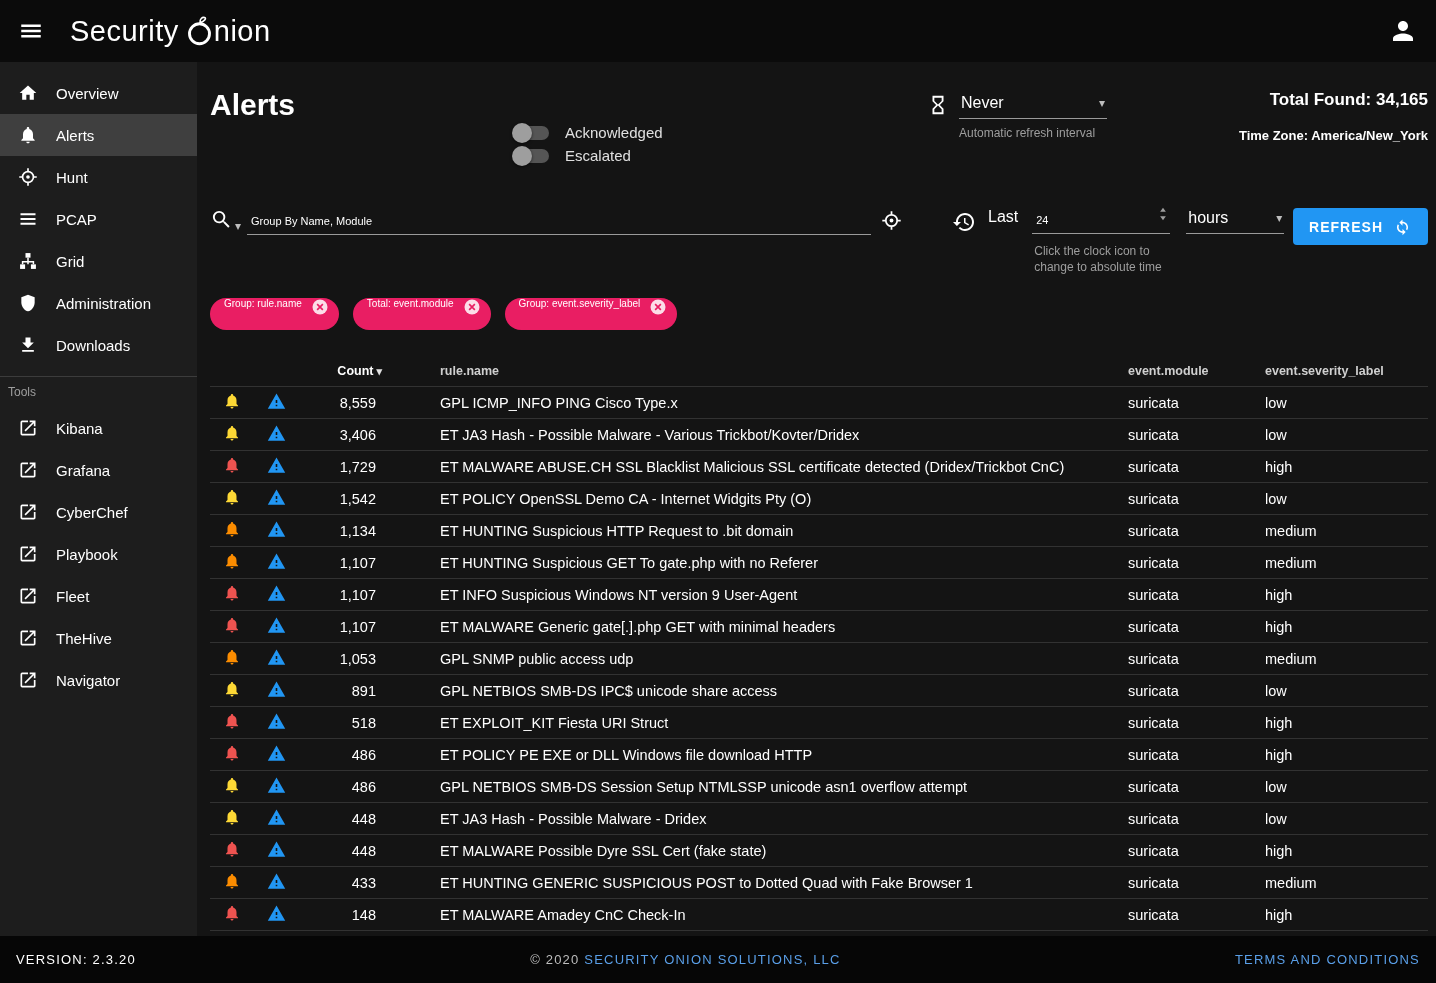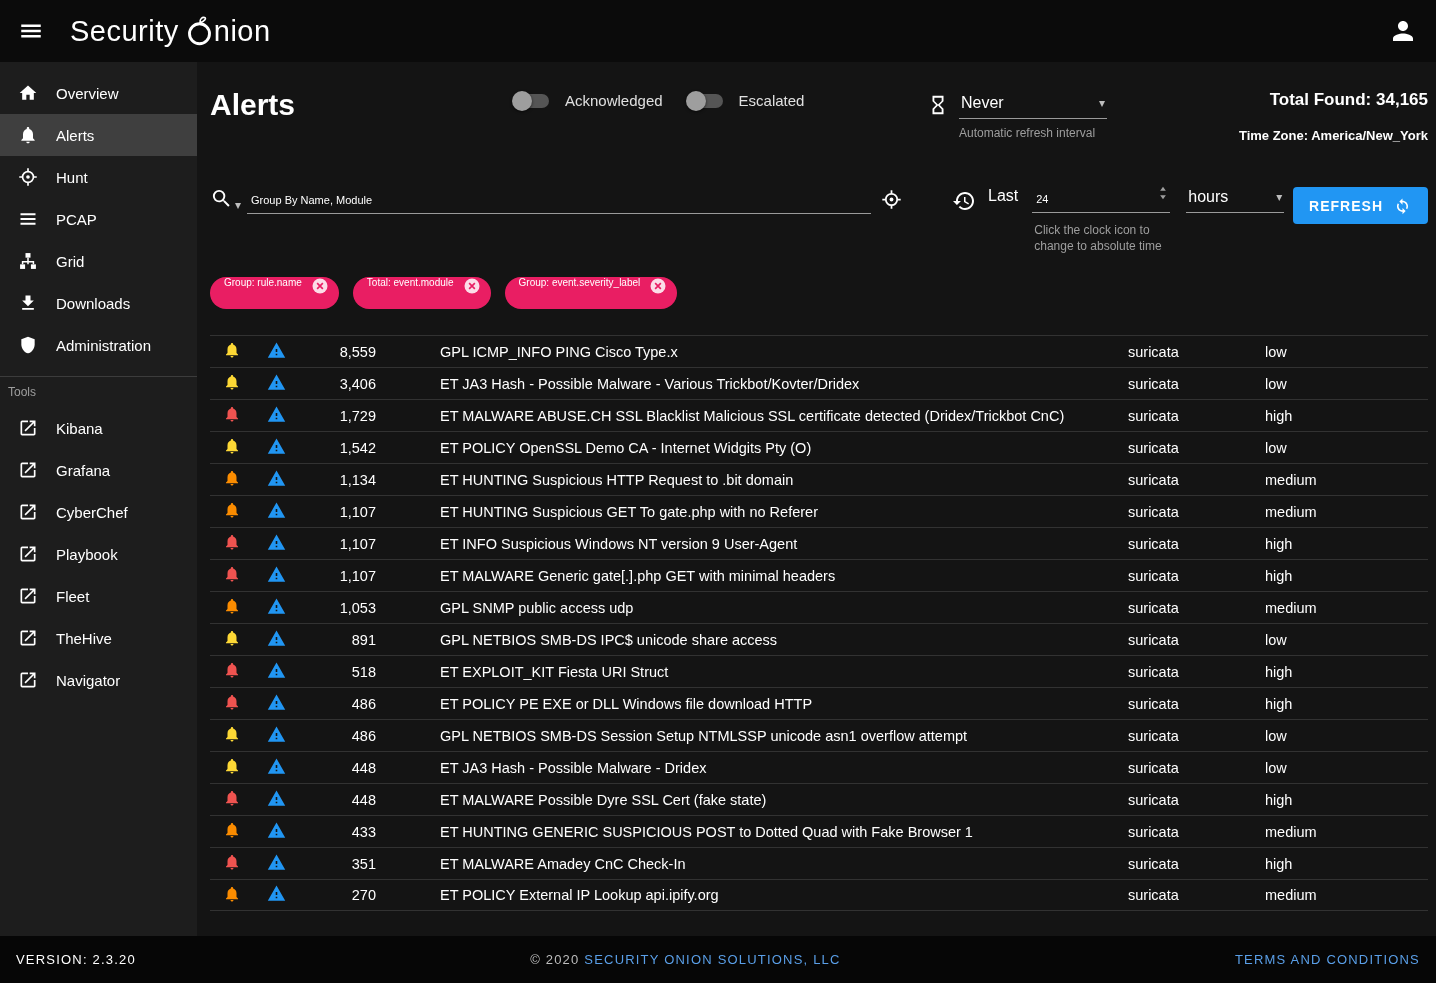--- a/index.html
+++ b/index.html
@@ -41,21 +41,21 @@
   .tools-label { color: #9e9e9e; font-size: 12px; padding: 4px 8px 8px 8px; }
 
   .main {
     flex: 1; min-width: 0; padding: 26px 8px 0 13px;
     display: flex; flex-direction: column; overflow: hidden;
   }
 
   
   .header-row { display: flex; align-items: flex-start; }
   .page-title { font-size: 30px; font-weight: 700; width: 305px; }
-  .toggles { width: 412px; display: flex; gap: 26px; padding-top: 4px; }
+  .toggles { width: 412px; display: flex; flex-direction: column; gap: 6px; padding-top: 4px; margin-top: 32px; }
   .toggle { display: flex; align-items: center; gap: 16px; cursor: pointer; }
   .switch { position: relative; width: 34px; height: 14px; border-radius: 7px; background: #555; flex: 0 0 34px; }
   .switch .knob {
     position: absolute; left: -3px; top: -3px; width: 20px; height: 20px;
     border-radius: 50%; background: #9e9e9e; box-shadow: 0 1px 3px rgba(0,0,0,.6);
   }
   .toggle .tlabel { color: #e0e0e0; font-size: 15px; }
   .interval { flex: 1; display: flex; align-items: flex-start; gap: 10px; padding-top: 6px; }
   .interval .hicon svg { width: 22px; height: 22px; }
   .select-box { position: relative; }
@@ -222,33 +222,33 @@
                 </g>
                 <path d="M12 8v4M5.5 16v-3.2h13V16M12 12v4" stroke="#fff" stroke-width="1.8" fill="none"></path>
               </svg>
             </span>
     <span class="nlabel">Grid</span>
   </div>
 
   <div class="nav-item">
     <span class="nicon">
               <svg viewBox="0 0 24 24">
+                <path fill="#fff" d="M12 2 4 5v6c0 5.1 3.4 9.8 8 11 4.6-1.2 8-5.9 8-11V5l-8-3z"></path>
+              </svg>
+            </span>
+    <span class="nlabel">Administration</span>
+  </div>
+
+  <div class="nav-item">
+    <span class="nicon">
+              <svg viewBox="0 0 24 24">
                 <path fill="#fff" d="M5 20h14v-2H5v2zM19 9h-4V3H9v6H5l7 7 7-7z"></path>
               </svg>
             </span>
     <span class="nlabel">Downloads</span>
-  </div>
-
-  <div class="nav-item">
-    <span class="nicon">
-              <svg viewBox="0 0 24 24">
-                <path fill="#fff" d="M12 2 4 5v6c0 5.1 3.4 9.8 8 11 4.6-1.2 8-5.9 8-11V5l-8-3z"></path>
-              </svg>
-            </span>
-    <span class="nlabel">Administration</span>
   </div>
 </div>
       <div class="divider"></div>
       <div class="tools-label">Tools</div>
       <div>
   <div class="nav-item">
     <span class="nicon">
               <svg viewBox="0 0 24 24">
                 <path fill="#fff" d="M19 19H5V5h7V3H5a2 2 0 0 0-2 2v14a2 2 0 0 0 2 2h14c1.1 0 2-.9 2-2v-7h-2v7zM14 3v2h3.59l-9.83 9.83 1.41 1.41L19 6.41V10h2V3h-7z"></path>
               </svg>
@@ -431,20 +431,30 @@
     <span class="chip-close">
       <svg viewBox="0 0 24 24">
                 <circle cx="12" cy="12" r="10" fill="rgba(255,255,255,.85)"></circle>
                 <path d="M8.2 8.2l7.6 7.6M15.8 8.2l-7.6 7.6" stroke="#e91e63" stroke-width="2.2"></path>
               </svg>
     </span>
   </div>
 </div>
 
       <div class="table">
+        <div class="thead">
+          <span></span>
+            <span></span>
+          <span class="h-count">
+            <span>Count</span><span class="sort-caret">▾</span>
+          </span>
+          <span class="h-rule">rule.name</span>
+          <span>event.module</span>
+          <span>event.severity_label</span>
+        </div>
         <div class="tbody">
   <div class="trow">
     <span class="c-bell">
                 <span class="bell" style="color: rgb(253, 216, 53);">
       <svg viewBox="0 0 24 24">
                     <path fill="currentColor" d="M12 22c1.1 0 2-.9 2-2h-4c0 1.1.9 2 2 2zm6-6v-5c0-3.07-1.63-5.64-4.5-6.32V4c0-.83-.67-1.5-1.5-1.5S10.5 3.17 10.5 4v.68C7.64 5.36 6 7.92 6 11v5l-2 2v1h16v-1l-2-2z"></path>
                   </svg>
     </span>
               </span>
     <span class="c-info">
@@ -783,21 +793,21 @@
                   </svg>
     </span>
               </span>
     <span class="c-info">
                 <span>
       <svg viewBox="0 0 24 24">
                     <path fill="#2196f3" d="M1 21h22L12 2 1 21zm12-3h-2v-2h2v2zm0-4h-2v-4h2v4z"></path>
                   </svg>
     </span>
               </span>
-    <span class="c-count">351</span>
+    <span class="c-count">148</span>
     <span class="c-rule">ET MALWARE Amadey CnC Check-In</span>
     <span class="c-module">suricata</span>
     <span class="c-sev">high</span>
   </div>
 
   <div class="trow">
     <span class="c-bell">
                 <span class="bell" style="color: rgb(251, 140, 0);">
       <svg viewBox="0 0 24 24">
                     <path fill="currentColor" d="M12 22c1.1 0 2-.9 2-2h-4c0 1.1.9 2 2 2zm6-6v-5c0-3.07-1.63-5.64-4.5-6.32V4c0-.83-.67-1.5-1.5-1.5S10.5 3.17 10.5 4v.68C7.64 5.36 6 7.92 6 11v5l-2 2v1h16v-1l-2-2z"></path>

